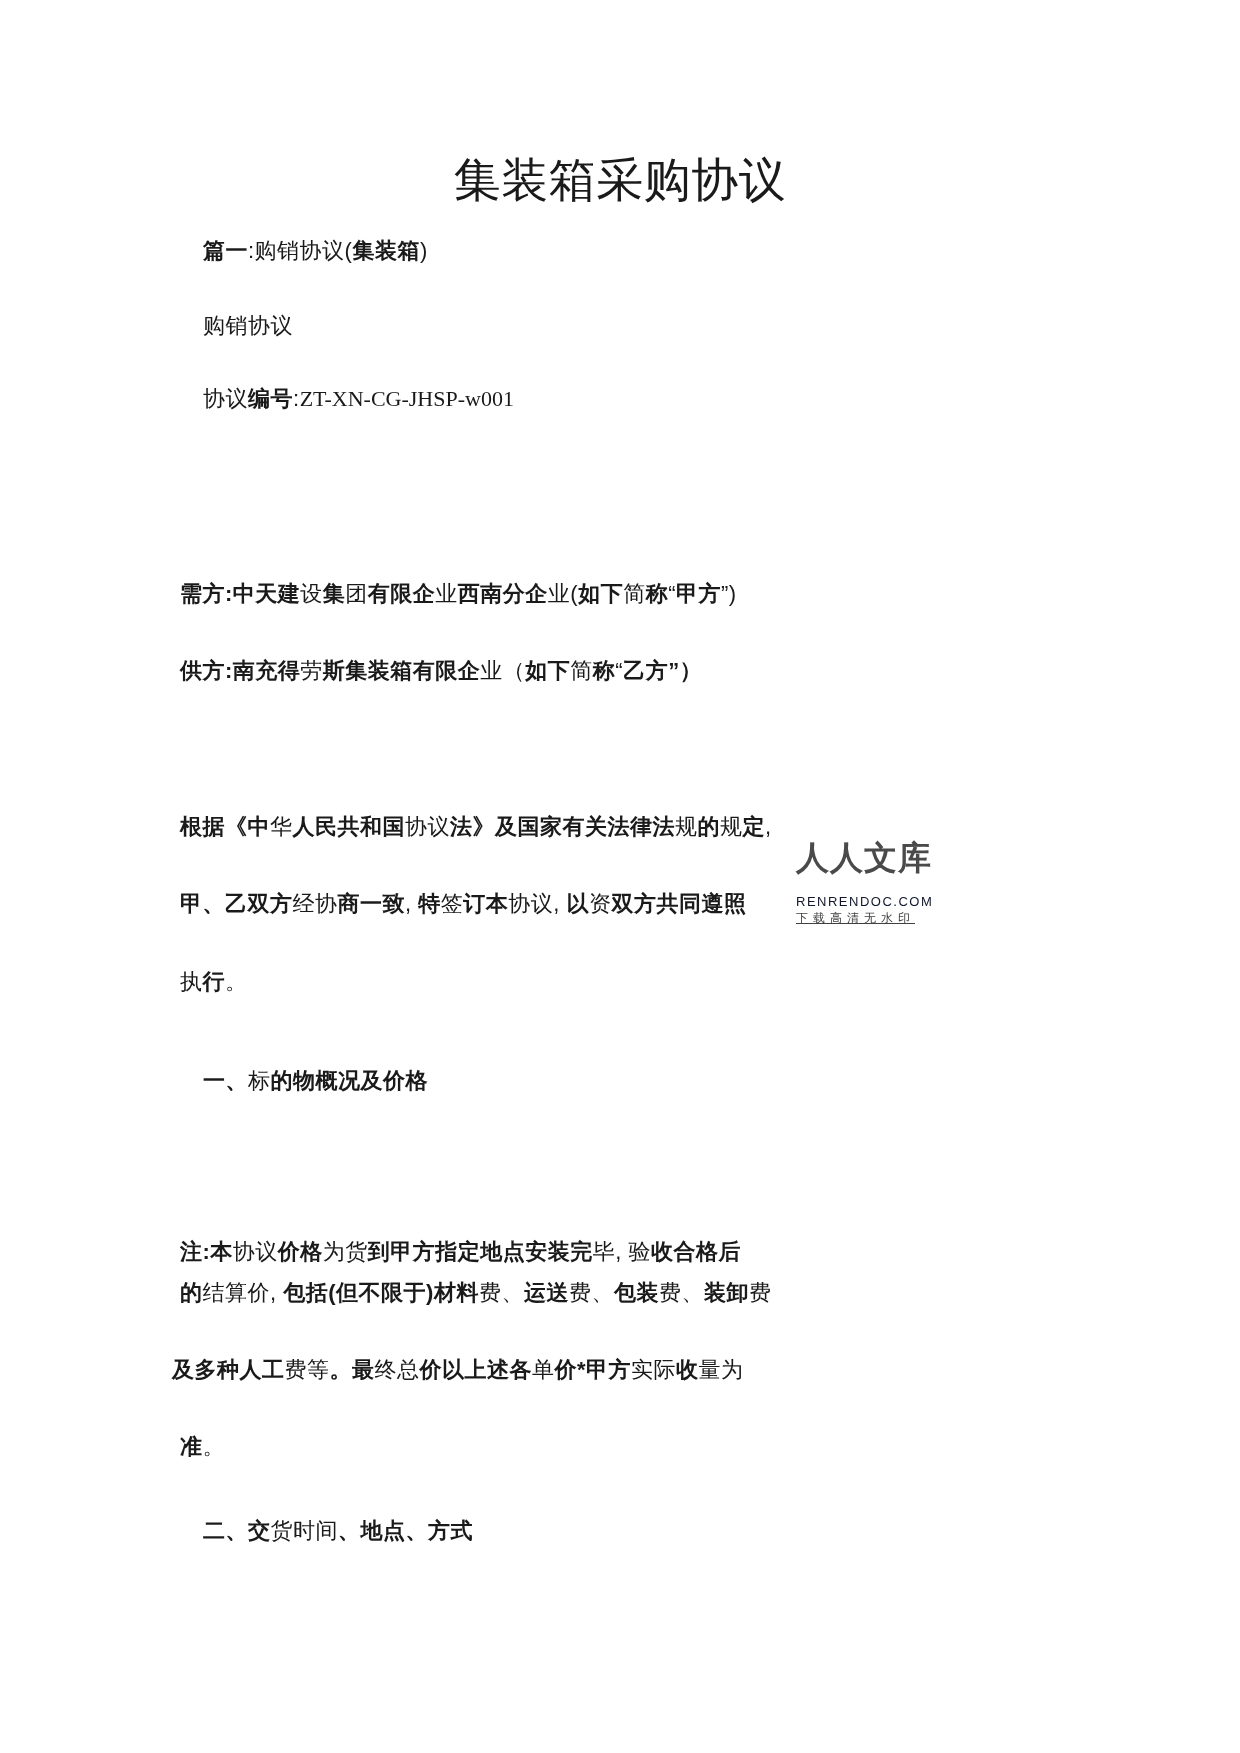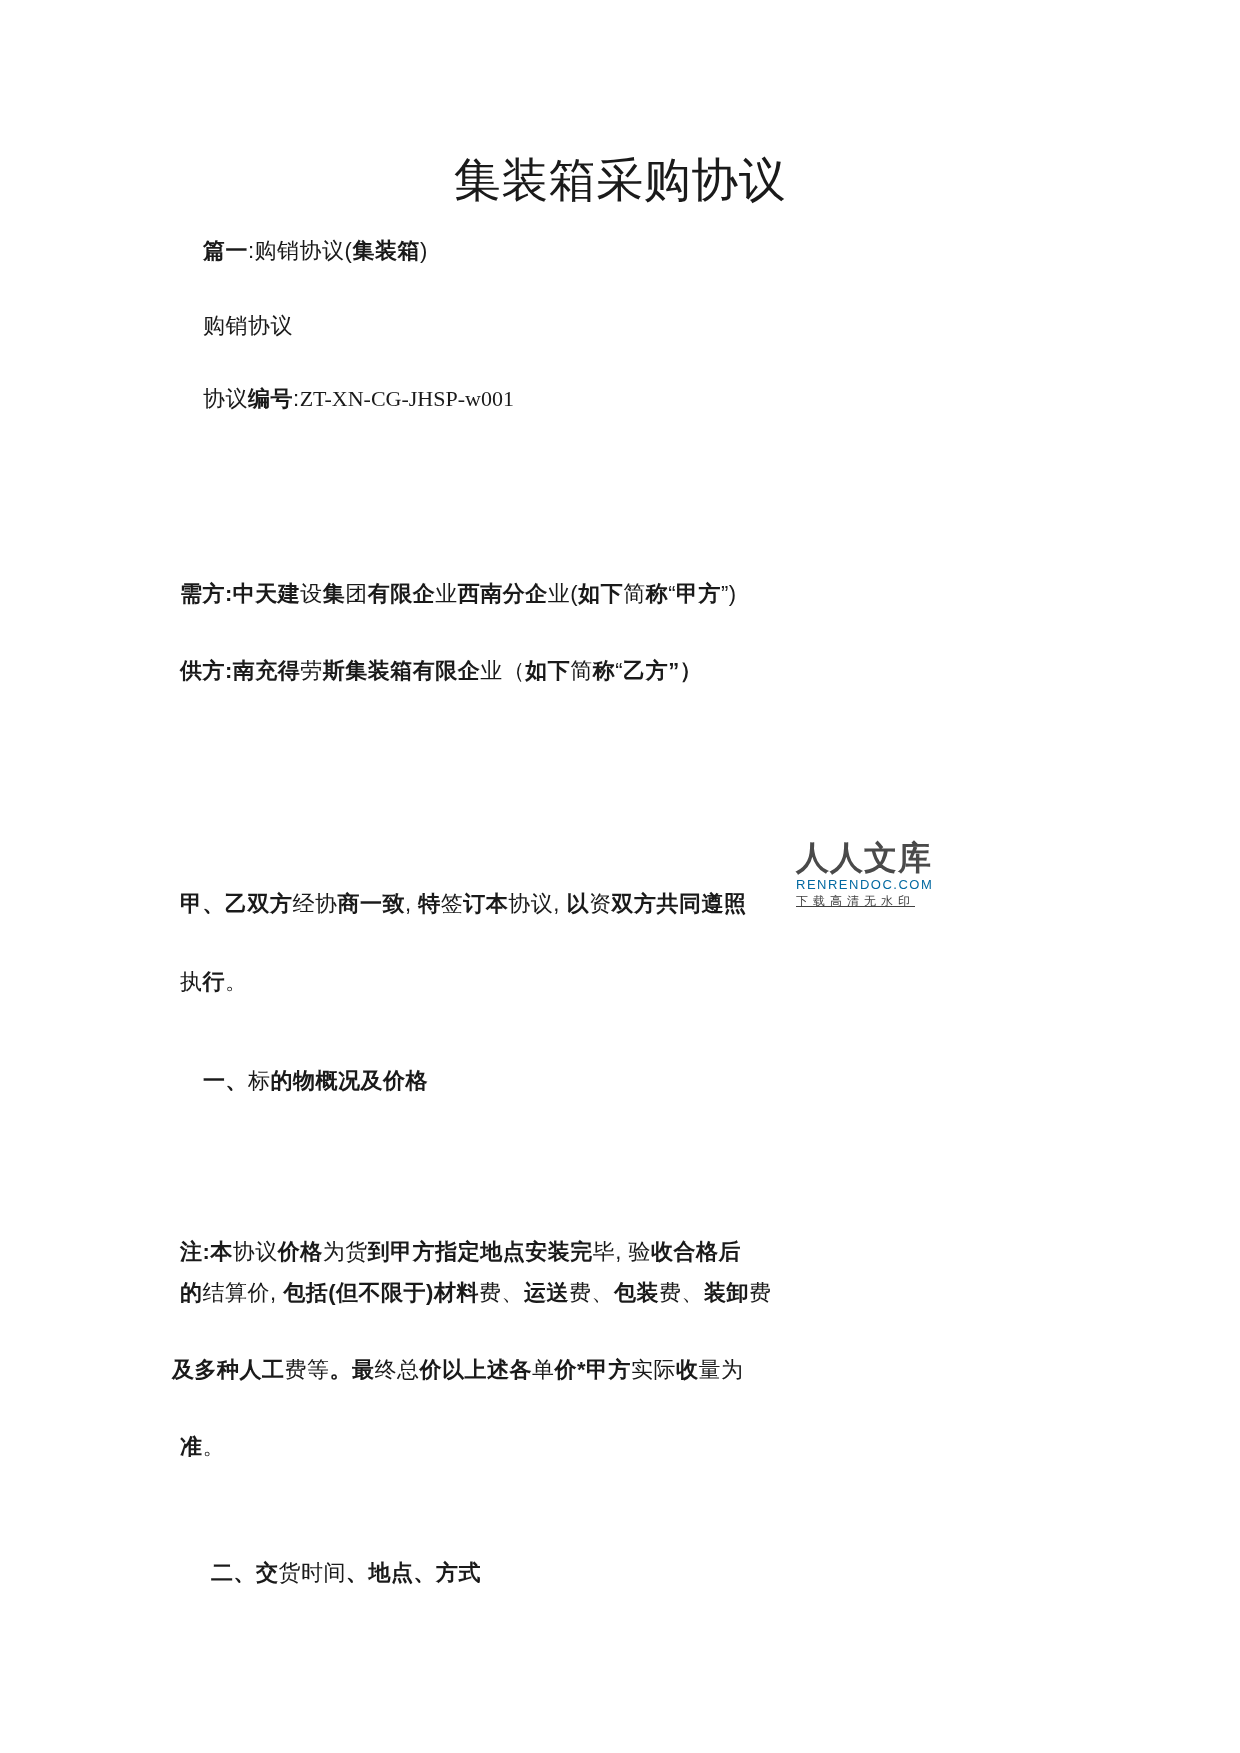--- a/index.html
+++ b/index.html
@@ -47,43 +47,43 @@
   #l-xufang   { top: 581px;  left: 180px; }
   #l-gongfang { top: 658px;  left: 180px; text-align: center; }
   #l-genju1   { top: 814px;  left: 180px; }
   #l-genju2   { top: 891px;  left: 180px; }
   #l-genju3   { top: 969px;  left: 180px; }
   #l-sec1     { top: 1044px; left: 203px; margin-top: 24px; }
   #l-note1    { top: 1203px; left: 180px; margin-top: 36px; }
   #l-note2    { top: 1280px; left: 180px; }
   #l-note3    { top: 1357px; left: 172px; }
   #l-note4    { top: 1434px; left: 180px; }
-  #l-sec2     { top: 1560px; left: 203px; margin-left: 8px; }
+  #l-sec2     { top: 1518px; left: 203px; }
 
   .watermark {
     position: absolute;
     top: 841px;
     left: 796px;
     width: 155px;
     text-align: left;
     z-index: 1;
     user-select: none;
   }
   .wm-brand {
     font-size: 33px;
     font-weight: 700;
     color: #4a4a4a;
     letter-spacing: 1px;
     line-height: 1;
   }
   .wm-domain {
     font-size: 13px;
-    color: #0369a1;
+    color: #0f172a;
     letter-spacing: 1.5px;
-    margin-top: 4px;
+    margin-top: 21px;
     line-height: 1;
   }
   .wm-tagline {
     font-size: 12px;
     color: #404040;
     letter-spacing: 5px;
     margin-top: 4px;
     line-height: 1;
     white-space: nowrap;
     text-decoration: underline;
@@ -99,20 +99,21 @@
   <div class="line" id="l-pian"><span class="b">篇一</span><span>:购销协议(</span><span class="b">集装箱</span><span>)</span></div>
 
   <div class="line" id="l-gouxiao"><span>购销协议</span></div>
 
   <div class="line" id="l-bianhao"><span>协议</span><span class="b">编号</span><span>:</span><span class="serif">ZT-XN-CG-JHSP-w001</span></div>
 
   <div class="line" id="l-xufang"><span class="b">需方:中天建</span><span>设</span><span class="b">集</span><span>团</span><span class="b">有限企</span><span>业</span><span class="b">西南分企</span><span>业</span><span>(</span><span class="b">如下</span><span>简</span><span class="b">称</span><span>“</span><span class="b">甲方</span><span>”)</span></div>
 
   <div class="line" id="l-gongfang"><span class="b">供方:南充得</span><span>劳</span><span class="b">斯集装箱有限企</span><span>业</span><span>（</span><span class="b">如下</span><span>简</span><span class="b">称</span><span>“</span><span class="b">乙方</span><span class="b">”）</span></div>
 
+  <div class="line" id="l-genju1"><span class="b">根据《中</span><span>华</span><span class="b">人民共和国</span><span>协议</span><span class="b">法》及国家有关法律法</span><span>规</span><span class="b">的</span><span>规</span><span class="b">定</span><span>,</span></div>
 
   <div class="line" id="l-genju2"><span class="b">甲、乙双方</span><span>经协</span><span class="b">商一致</span><span>, </span><span class="b">特</span><span>签</span><span class="b">订本</span><span>协议</span><span>, </span><span class="b">以</span><span>资</span><span class="b">双方共同遵照</span></div>
 
   <div class="line" id="l-genju3"><span>执</span><span class="b">行</span><span>。</span></div>
 
   <div class="line" id="l-sec1"><span class="b">一、</span><span>标</span><span class="b">的物概况及价格</span></div>
 
   <div class="line" id="l-note1"><span class="b">注:本</span><span>协议</span><span class="b">价格</span><span>为货</span><span class="b">到甲方指定地点安装完</span><span>毕</span><span>, </span><span>验</span><span class="b">收合格后</span></div>
 
   <div class="line" id="l-note2"><span class="b">的</span><span>结算价, </span><span class="b">包括(但不限于)材料</span><span>费</span><span>、</span><span class="b">运送</span><span>费</span><span>、</span><span class="b">包装</span><span>费</span><span>、</span><span class="b">装卸</span><span>费</span></div>

